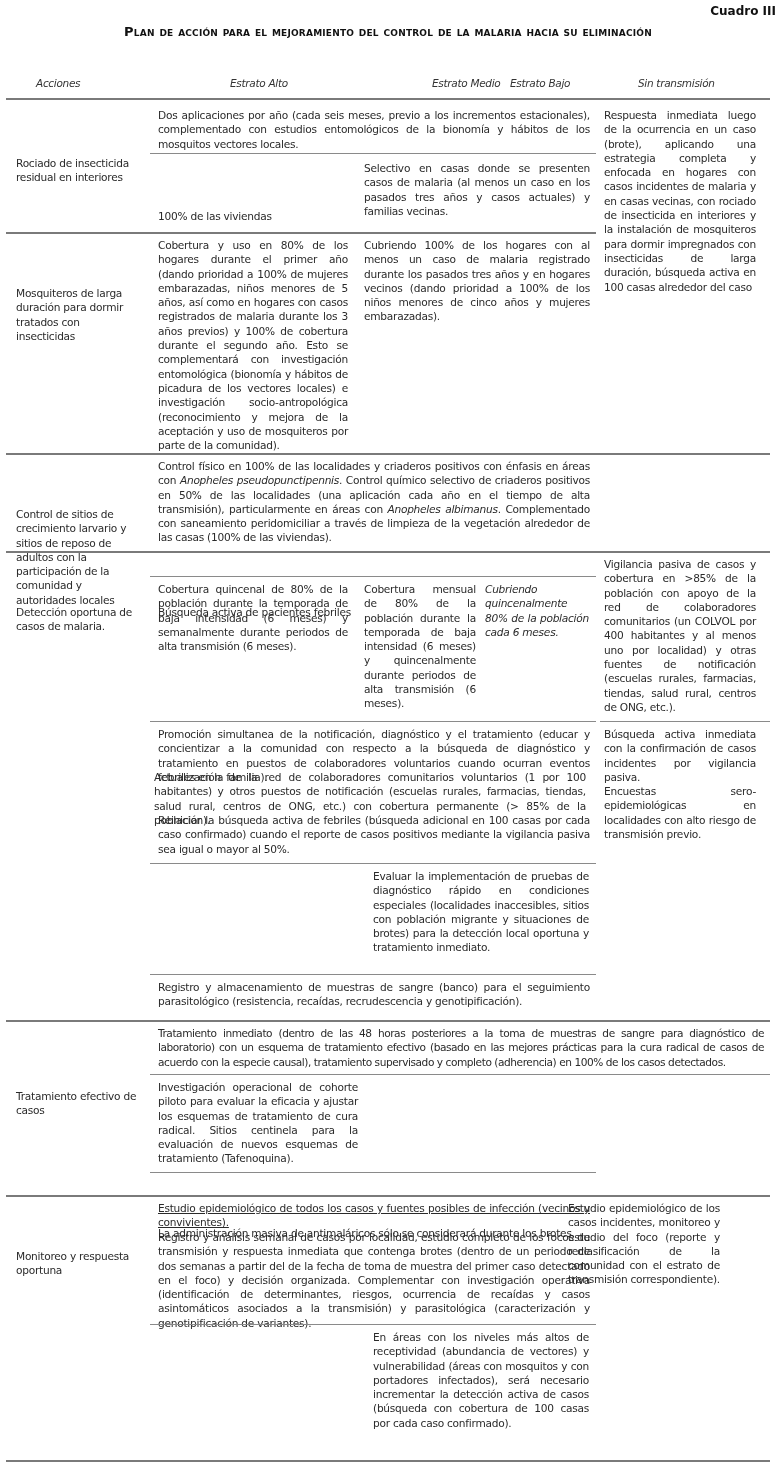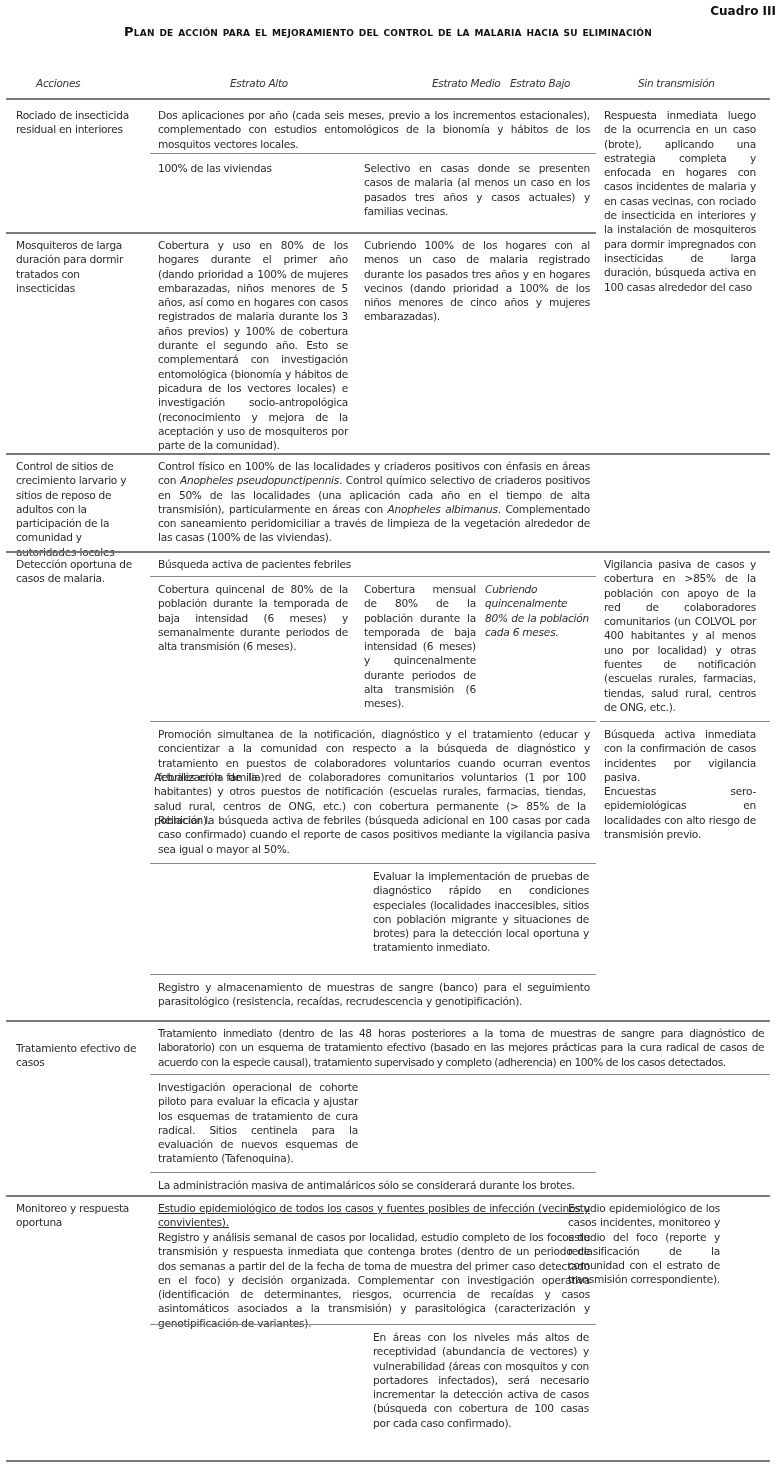--- a/index.html
+++ b/index.html
@@ -1,19 +1,19 @@
 <!DOCTYPE html>
 <html><head>
 <meta charset="utf-8">
 <style>
   html, body { margin: 0; padding: 0; background: #ffffff; }
   body { width: 776px; height: 1466px; position: relative; overflow: hidden;
          font-family: "DejaVu Sans", sans-serif; color: #222; }
   .t { position: absolute; font-size: 10.6px; line-height: 14.3px; text-align: justify; color: #2a2a2a; letter-spacing: -0.25px; }
-  .left { text-align: left; }
+  .left { text-align: left; margin-top: 48px; }
   .caption { position: absolute; left: 0; width: 776px; text-align: center; font-weight: bold; color: #111; }
   .cap1 { top: 4px; font-size: 12px; text-align: right; }
   .cap2 { top: 24px; font-size: 13px; font-variant: small-caps; letter-spacing: 0.2px; }
   .hdr { position: absolute; top: 77px; font-size: 10.5px; font-style: italic; color: #333; letter-spacing: -0.3px; }
   .line { position: absolute; height: 1px; background: #8a8a8a; }
   .line.thick { height: 1.5px; background: #7a7a7a; }
   i { font-style: italic; }
 </style>
 </head>
 <body>

